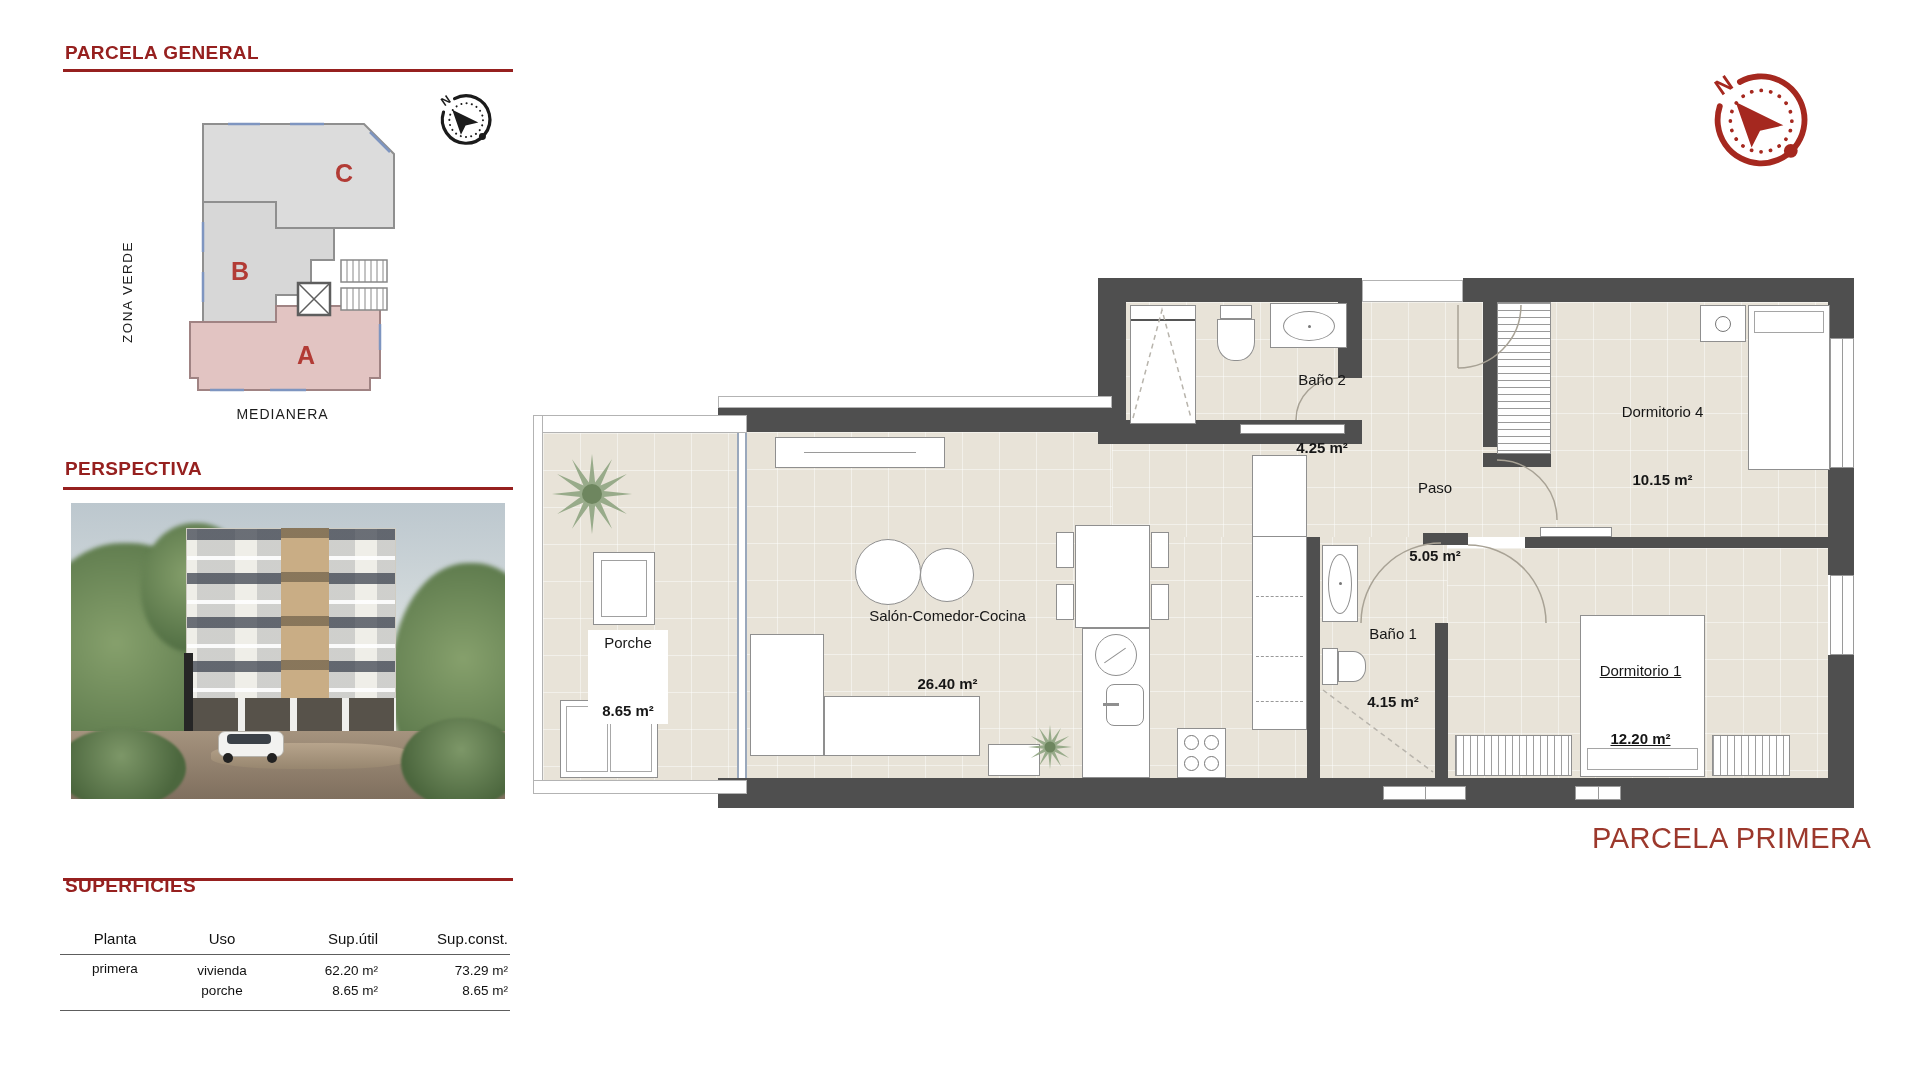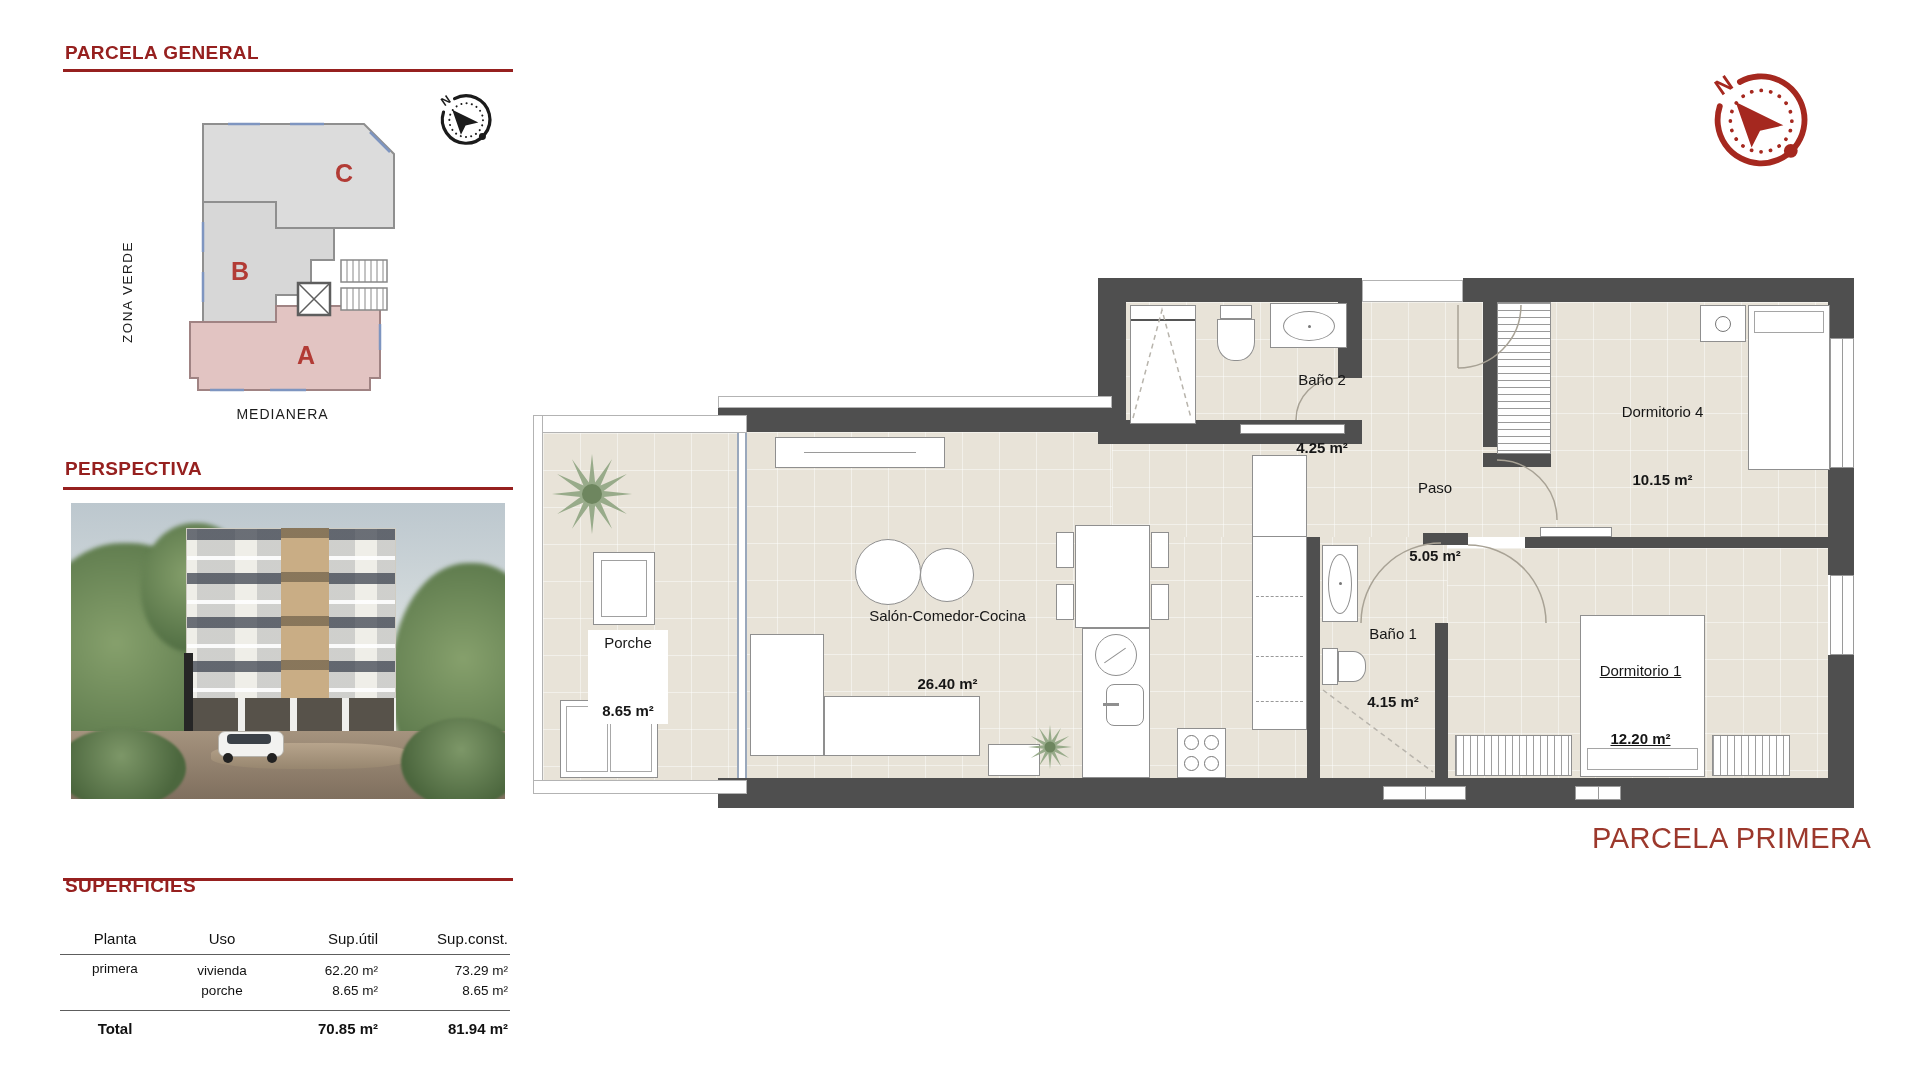--- a/index.html
+++ b/index.html
@@ -130,26 +130,20 @@
       </span>
     <span class="c3">
         <i>62.20 m²</i>
         <i>8.65 m²</i>
       </span>
     <span class="c4">
         <i>73.29 m²</i>
         <i>8.65 m²</i>
       </span>
   </div>
-  <div class="tr trt">
-    <span class="c1">Total</span>
-    <span class="c2"></span>
-    <span class="c3">70.85 m²</span>
-    <span class="c4">81.94 m²</span>
-  </div>
 </div>
 
 <svg class="abs" style="left:1706px;top:66px;" width="106" height="106" viewBox="0 0 100 100">
   <path d="M32,15 A41,41 0 1 1 13,38" fill="none" stroke="#a5281f" stroke-width="5.5" stroke-linecap="round"></path>
   <circle cx="52" cy="52" r="29" fill="none" stroke="#a5281f" stroke-width="3.5" stroke-dasharray="0.1 9" stroke-linecap="round"></circle>
   <circle cx="80" cy="80" r="6.5" fill="#a5281f"></circle>
   <polygon points="28,34 73,56 51,61 43,77" fill="#a5281f"></polygon>
   <text x="10" y="26" font-size="21" font-weight="bold" fill="#a5281f" transform="rotate(-35 16 20)">N</text>
 </svg>
 

